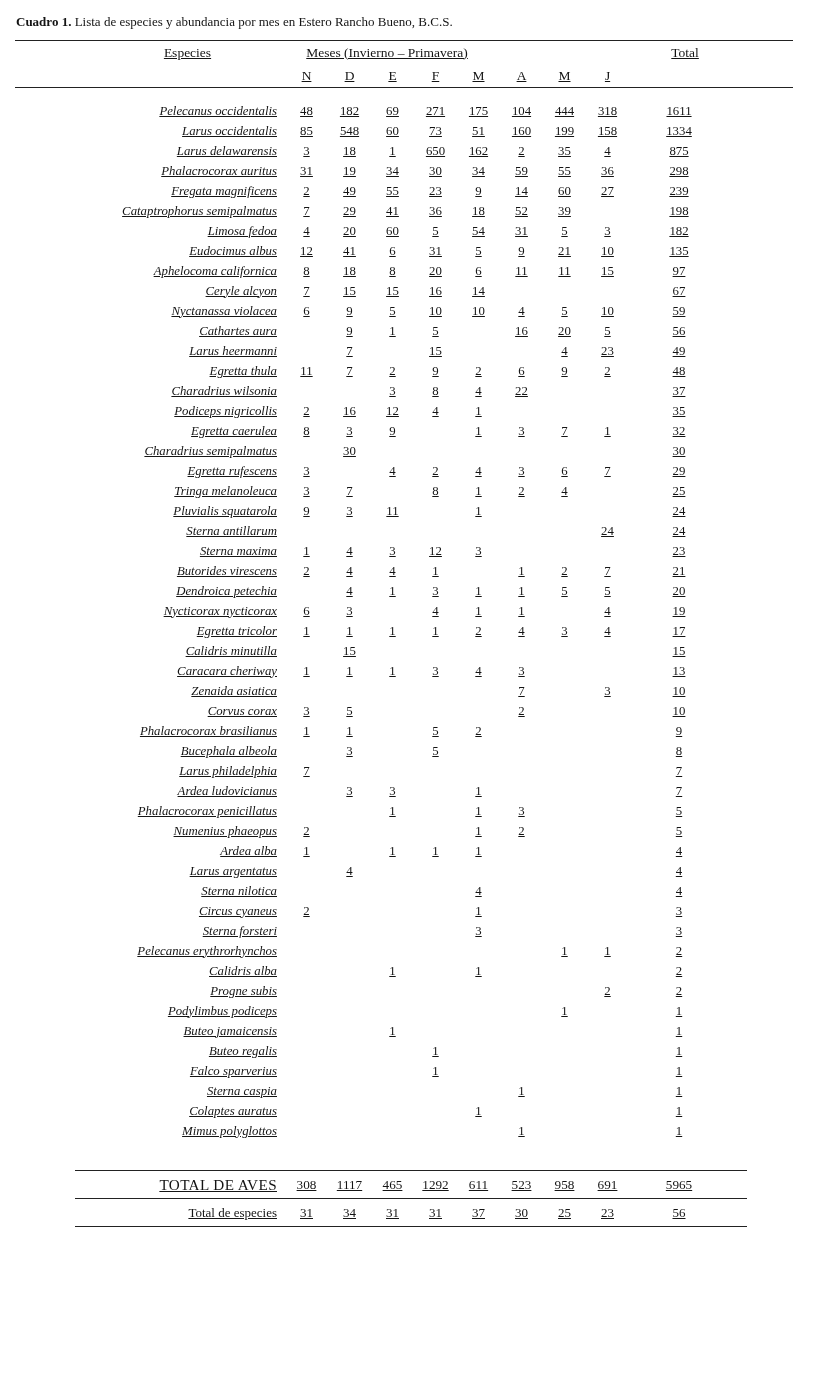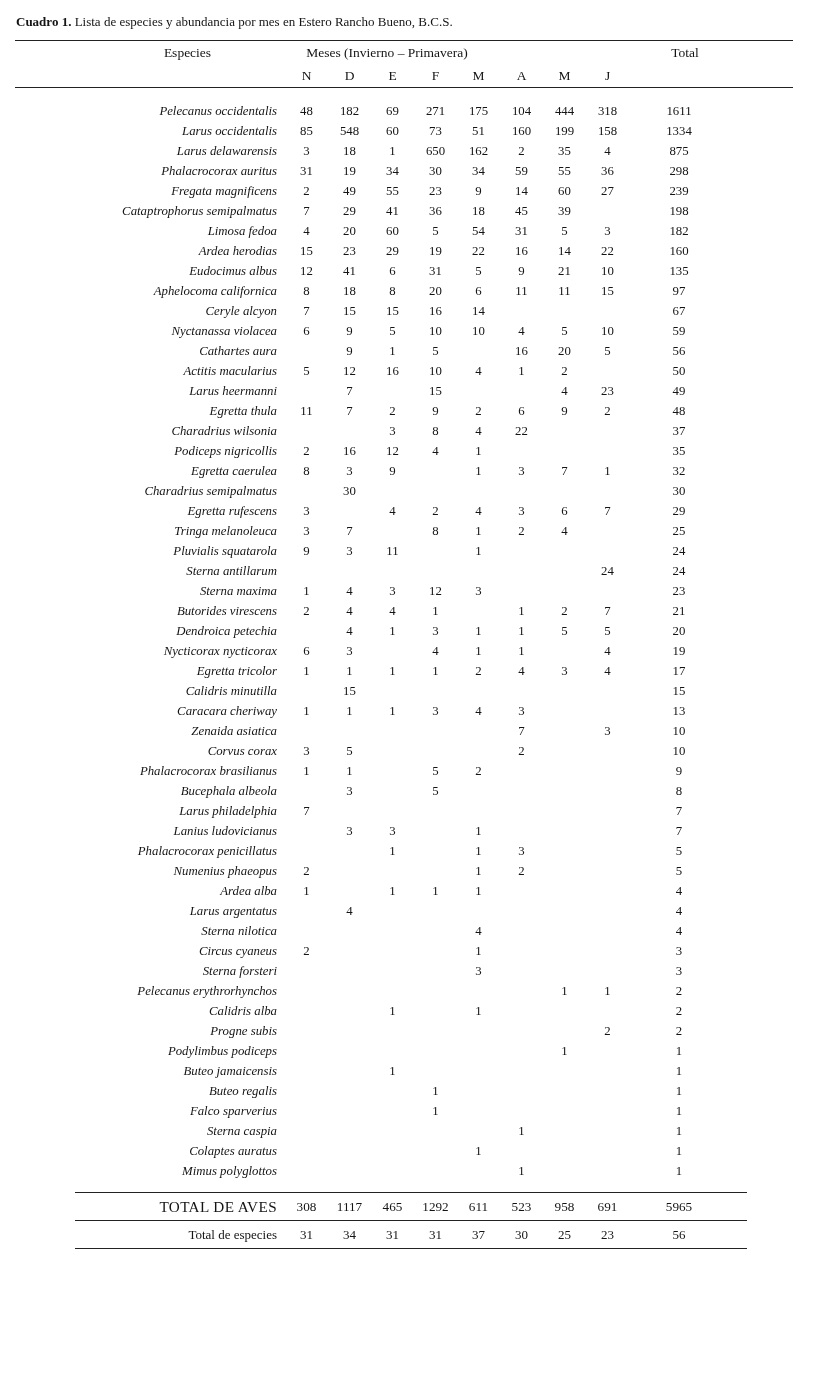--- a/index.html
+++ b/index.html
@@ -28,35 +28,36 @@
     height: 0;
     border-top: 1.4px solid #222222;
   }
   .rule.full { width: 778px; }
   .rule.inset { width: 672px; margin-left: 60px; }
 
   table {
     border-collapse: collapse;
     table-layout: fixed;
     width: 778px;
+    text-decoration: underline;
   }
   td {
     padding: 0;
     vertical-align: middle;
     white-space: nowrap;
     overflow: visible;
   }
 
   
   .hdr td { font-size: 13.5px; text-align: center; height: 23px; }
   .hdr td.species-h { padding-left: 75px; }
   .hdr td.months-group { padding-right: 140px; }
 
   
-  .body-table { margin-top: 13px; margin-bottom: 11px; }
+  .body-table { margin-top: 13px; margin-bottom: 29px; }
   .body-table td { height: 20px; font-size: 12.8px; }
   td.species { text-align: right; padding-right: 8px; font-style: italic; }
   td.num { text-align: center; }
   td.total { text-align: center; padding-right: 12px; }
 
   
   .totals { margin: 0; }
   .totals td { height: 27px; font-size: 13px; }
   tr.grand td.species { font-style: normal; font-size: 15.2px; letter-spacing: 0.4px; }
   tr.grand td.num, tr.grand td.total { font-size: 13.2px; }
@@ -193,50 +194,37 @@
           <td class="total">239</td>
           <td></td>
         </tr>
         <tr>
           <td class="species">Cataptrophorus semipalmatus</td>
           <td class="num">7</td>
           <td class="num">29</td>
           <td class="num">41</td>
           <td class="num">36</td>
           <td class="num">18</td>
-          <td class="num">45</td>
+          <td class="num">52</td>
           <td class="num">39</td>
           <td class="num"></td>
           <td class="total">198</td>
           <td></td>
         </tr>
         <tr>
           <td class="species">Limosa fedoa</td>
           <td class="num">4</td>
           <td class="num">20</td>
           <td class="num">60</td>
           <td class="num">5</td>
           <td class="num">54</td>
           <td class="num">31</td>
           <td class="num">5</td>
           <td class="num">3</td>
           <td class="total">182</td>
-          <td></td>
-        </tr>
-        <tr>
-          <td class="species">Ardea herodias</td>
-          <td class="num">15</td>
-          <td class="num">23</td>
-          <td class="num">29</td>
-          <td class="num">19</td>
-          <td class="num">22</td>
-          <td class="num">16</td>
-          <td class="num">14</td>
-          <td class="num">22</td>
-          <td class="total">160</td>
           <td></td>
         </tr>
         <tr>
           <td class="species">Eudocimus albus</td>
           <td class="num">12</td>
           <td class="num">41</td>
           <td class="num">6</td>
           <td class="num">31</td>
           <td class="num">5</td>
           <td class="num">9</td>
@@ -291,33 +279,20 @@
           <td class="num">1</td>
           <td class="num">5</td>
           <td class="num"></td>
           <td class="num">16</td>
           <td class="num">20</td>
           <td class="num">5</td>
           <td class="total">56</td>
           <td></td>
         </tr>
         <tr>
-          <td class="species">Actitis macularius</td>
-          <td class="num">5</td>
-          <td class="num">12</td>
-          <td class="num">16</td>
-          <td class="num">10</td>
-          <td class="num">4</td>
-          <td class="num">1</td>
-          <td class="num">2</td>
-          <td class="num"></td>
-          <td class="total">50</td>
-          <td></td>
-        </tr>
-        <tr>
           <td class="species">Larus heermanni</td>
           <td class="num"></td>
           <td class="num">7</td>
           <td class="num"></td>
           <td class="num">15</td>
           <td class="num"></td>
           <td class="num"></td>
           <td class="num">4</td>
           <td class="num">23</td>
           <td class="total">49</td>
@@ -590,21 +565,21 @@
           <td class="num"></td>
           <td class="num"></td>
           <td class="num"></td>
           <td class="num"></td>
           <td class="num"></td>
           <td class="num"></td>
           <td class="total">7</td>
           <td></td>
         </tr>
         <tr>
-          <td class="species">Lanius ludovicianus</td>
+          <td class="species">Ardea ludovicianus</td>
           <td class="num"></td>
           <td class="num">3</td>
           <td class="num">3</td>
           <td class="num"></td>
           <td class="num">1</td>
           <td class="num"></td>
           <td class="num"></td>
           <td class="num"></td>
           <td class="total">7</td>
           <td></td>

